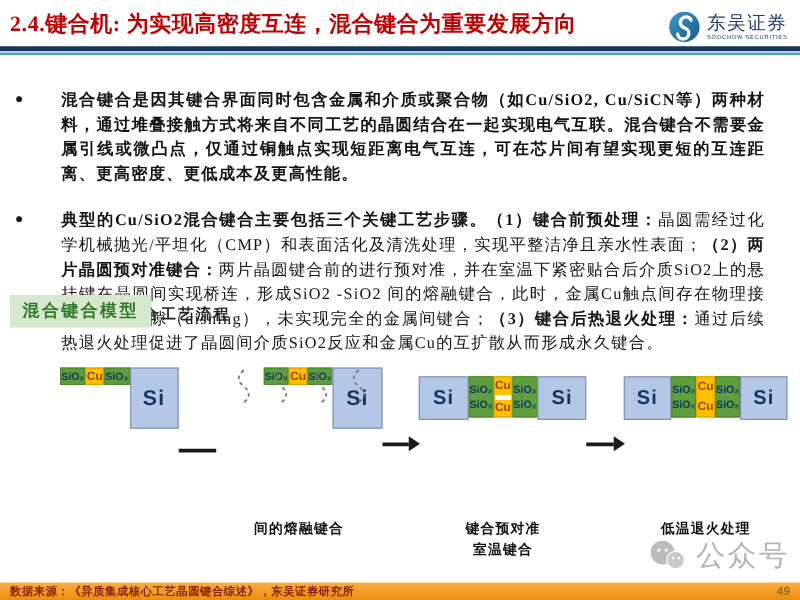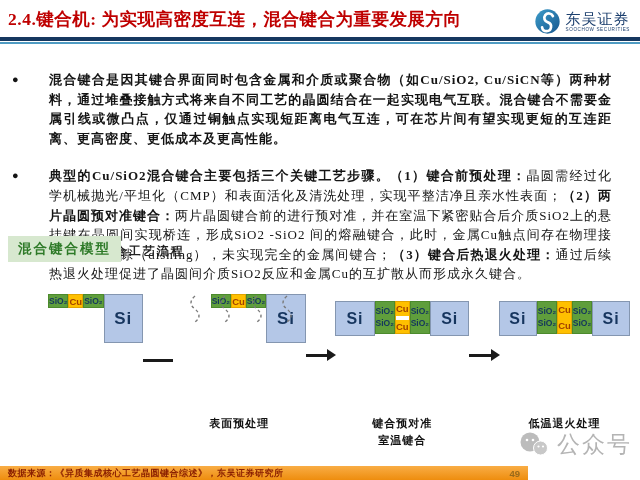--- a/index.html
+++ b/index.html
@@ -95,21 +95,21 @@
   .off2{padding-top:10px; box-sizing:border-box;}
   
   .watermark{
     position:absolute; right:8px; bottom:20px;
     display:flex; align-items:center; gap:8px;
     color:#b4b4b4; font-size:23px; letter-spacing:2px;
   }
   .wm-icon{width:30px; height:26px;}
   
   .footer-bar{
-    position:absolute; bottom:0; left:0; width:528px; height:14px;
+    position:absolute; bottom:0; left:0; width:640px; height:14px;
     background:linear-gradient(#f9ad45,#ee8d0e);
     display:flex; align-items:center; justify-content:space-between;
     box-sizing:border-box; padding:0 8px;
   }
   .source{font-size:9px; font-weight:bold; color:#8a1f00; letter-spacing:.5px;
           font-family:"Liberation Serif", serif;}
   .pagenum{font-size:9.5px; color:#9a6a1a; font-weight:bold;}
 </style>
 </head>
 <body>
@@ -185,21 +185,21 @@
           </svg>
         </div>
         <div class="wafer-top">
           <div class="cell green g1">SiO₂</div>
           <div class="cell yellow y1">Cu</div>
           <div class="cell green g1">SiO₂</div>
         </div>
         <div class="si-block si-tall">Si</div>
       </div>
       <div class="step-label">
-        <div>表面预处理</div>
+        <div>间的熔融键合</div>
       </div>
     </div>
 
     <div class="conn with-head off2">
         <div class="line"></div>
       </div>
 
     <div class="step step3">
       <div class="art pad-top7">
         <div class="si-block si-short">Si</div>

